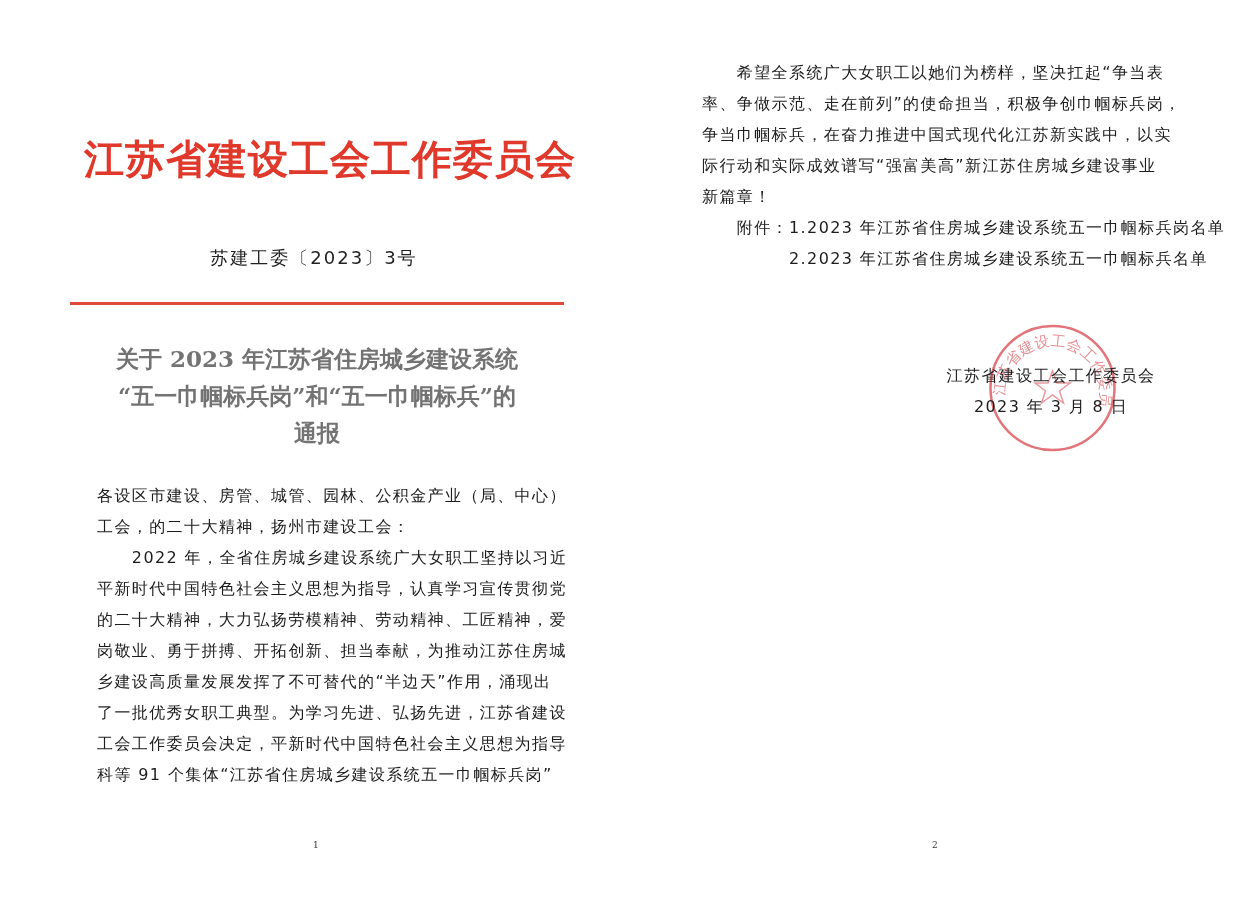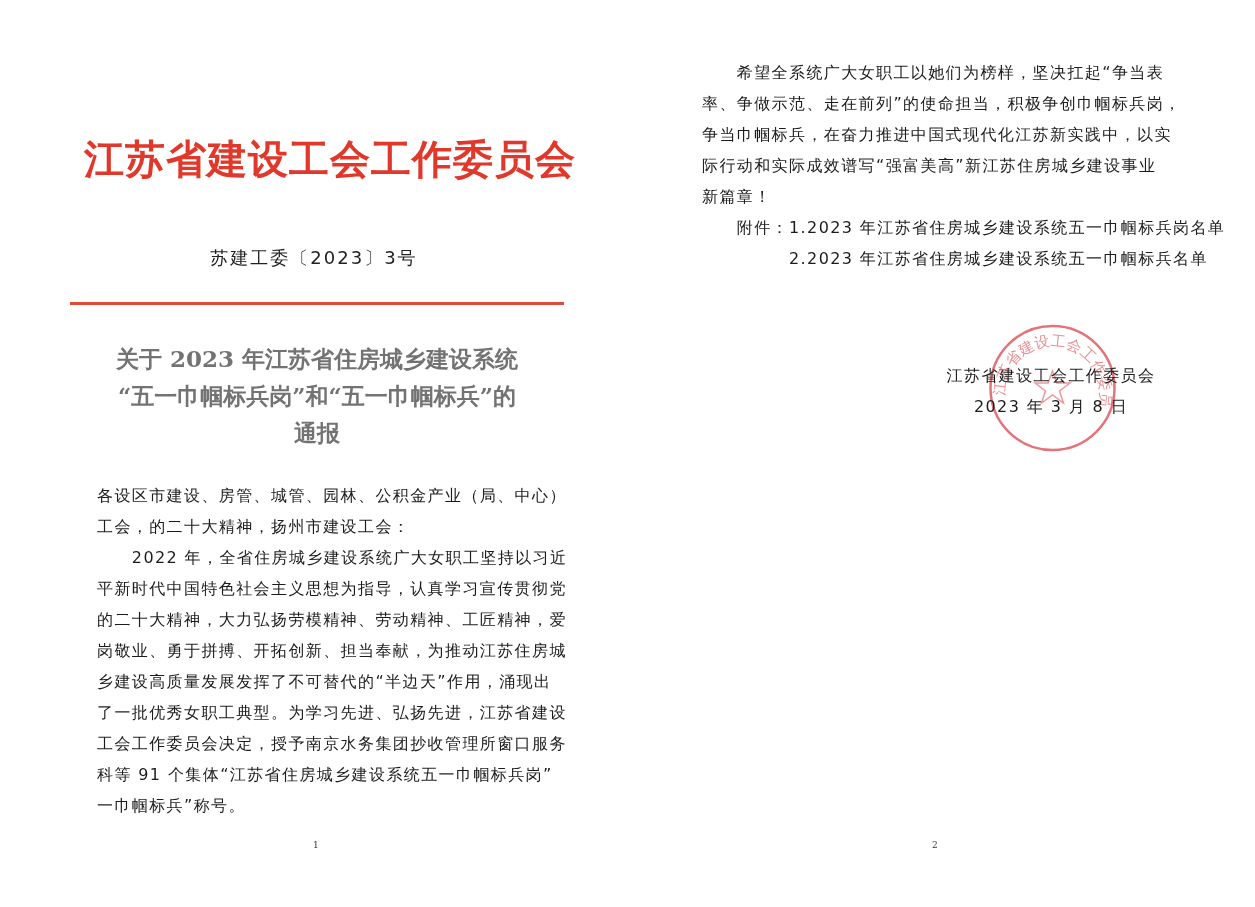--- a/index.html
+++ b/index.html
@@ -53,23 +53,22 @@
 
   <div class="body-text left-body">
     <div class="line">各设区市建设、房管、城管、园林、公积金产业（局、中心）</div>
     <div class="line">工会，的二十大精神，扬州市建设工会：</div>
     <div class="line">　　2022 年，全省住房城乡建设系统广大女职工坚持以习近</div>
     <div class="line">平新时代中国特色社会主义思想为指导，认真学习宣传贯彻党</div>
     <div class="line">的二十大精神，大力弘扬劳模精神、劳动精神、工匠精神，爱</div>
     <div class="line">岗敬业、勇于拼搏、开拓创新、担当奉献，为推动江苏住房城</div>
     <div class="line">乡建设高质量发展发挥了不可替代的“半边天”作用，涌现出</div>
     <div class="line">了一批优秀女职工典型。为学习先进、弘扬先进，江苏省建设</div>
-    <div class="line">工会工作委员会决定，授予南京水务集团抄收管理所窗口服务</div>
+    <div class="line">工会工作委员会决定，平新时代中国特色社会主义思想为指导</div>
     <div class="line">科等 91 个集体“江苏省住房城乡建设系统五一巾帼标兵岗”</div>
-    <div class="line">一巾帼标兵”称号。</div>
   </div>
 
   <div class="page-num" style="left:313px; top:840px;">1</div>
 </div>
 
 <div class="page page-right"></div>
 
 <div class="body-text right-body">
   <div class="line">　　希望全系统广大女职工以她们为榜样，坚决扛起“争当表</div>
   <div class="line">率、争做示范、走在前列”的使命担当，积极争创巾帼标兵岗，</div>

